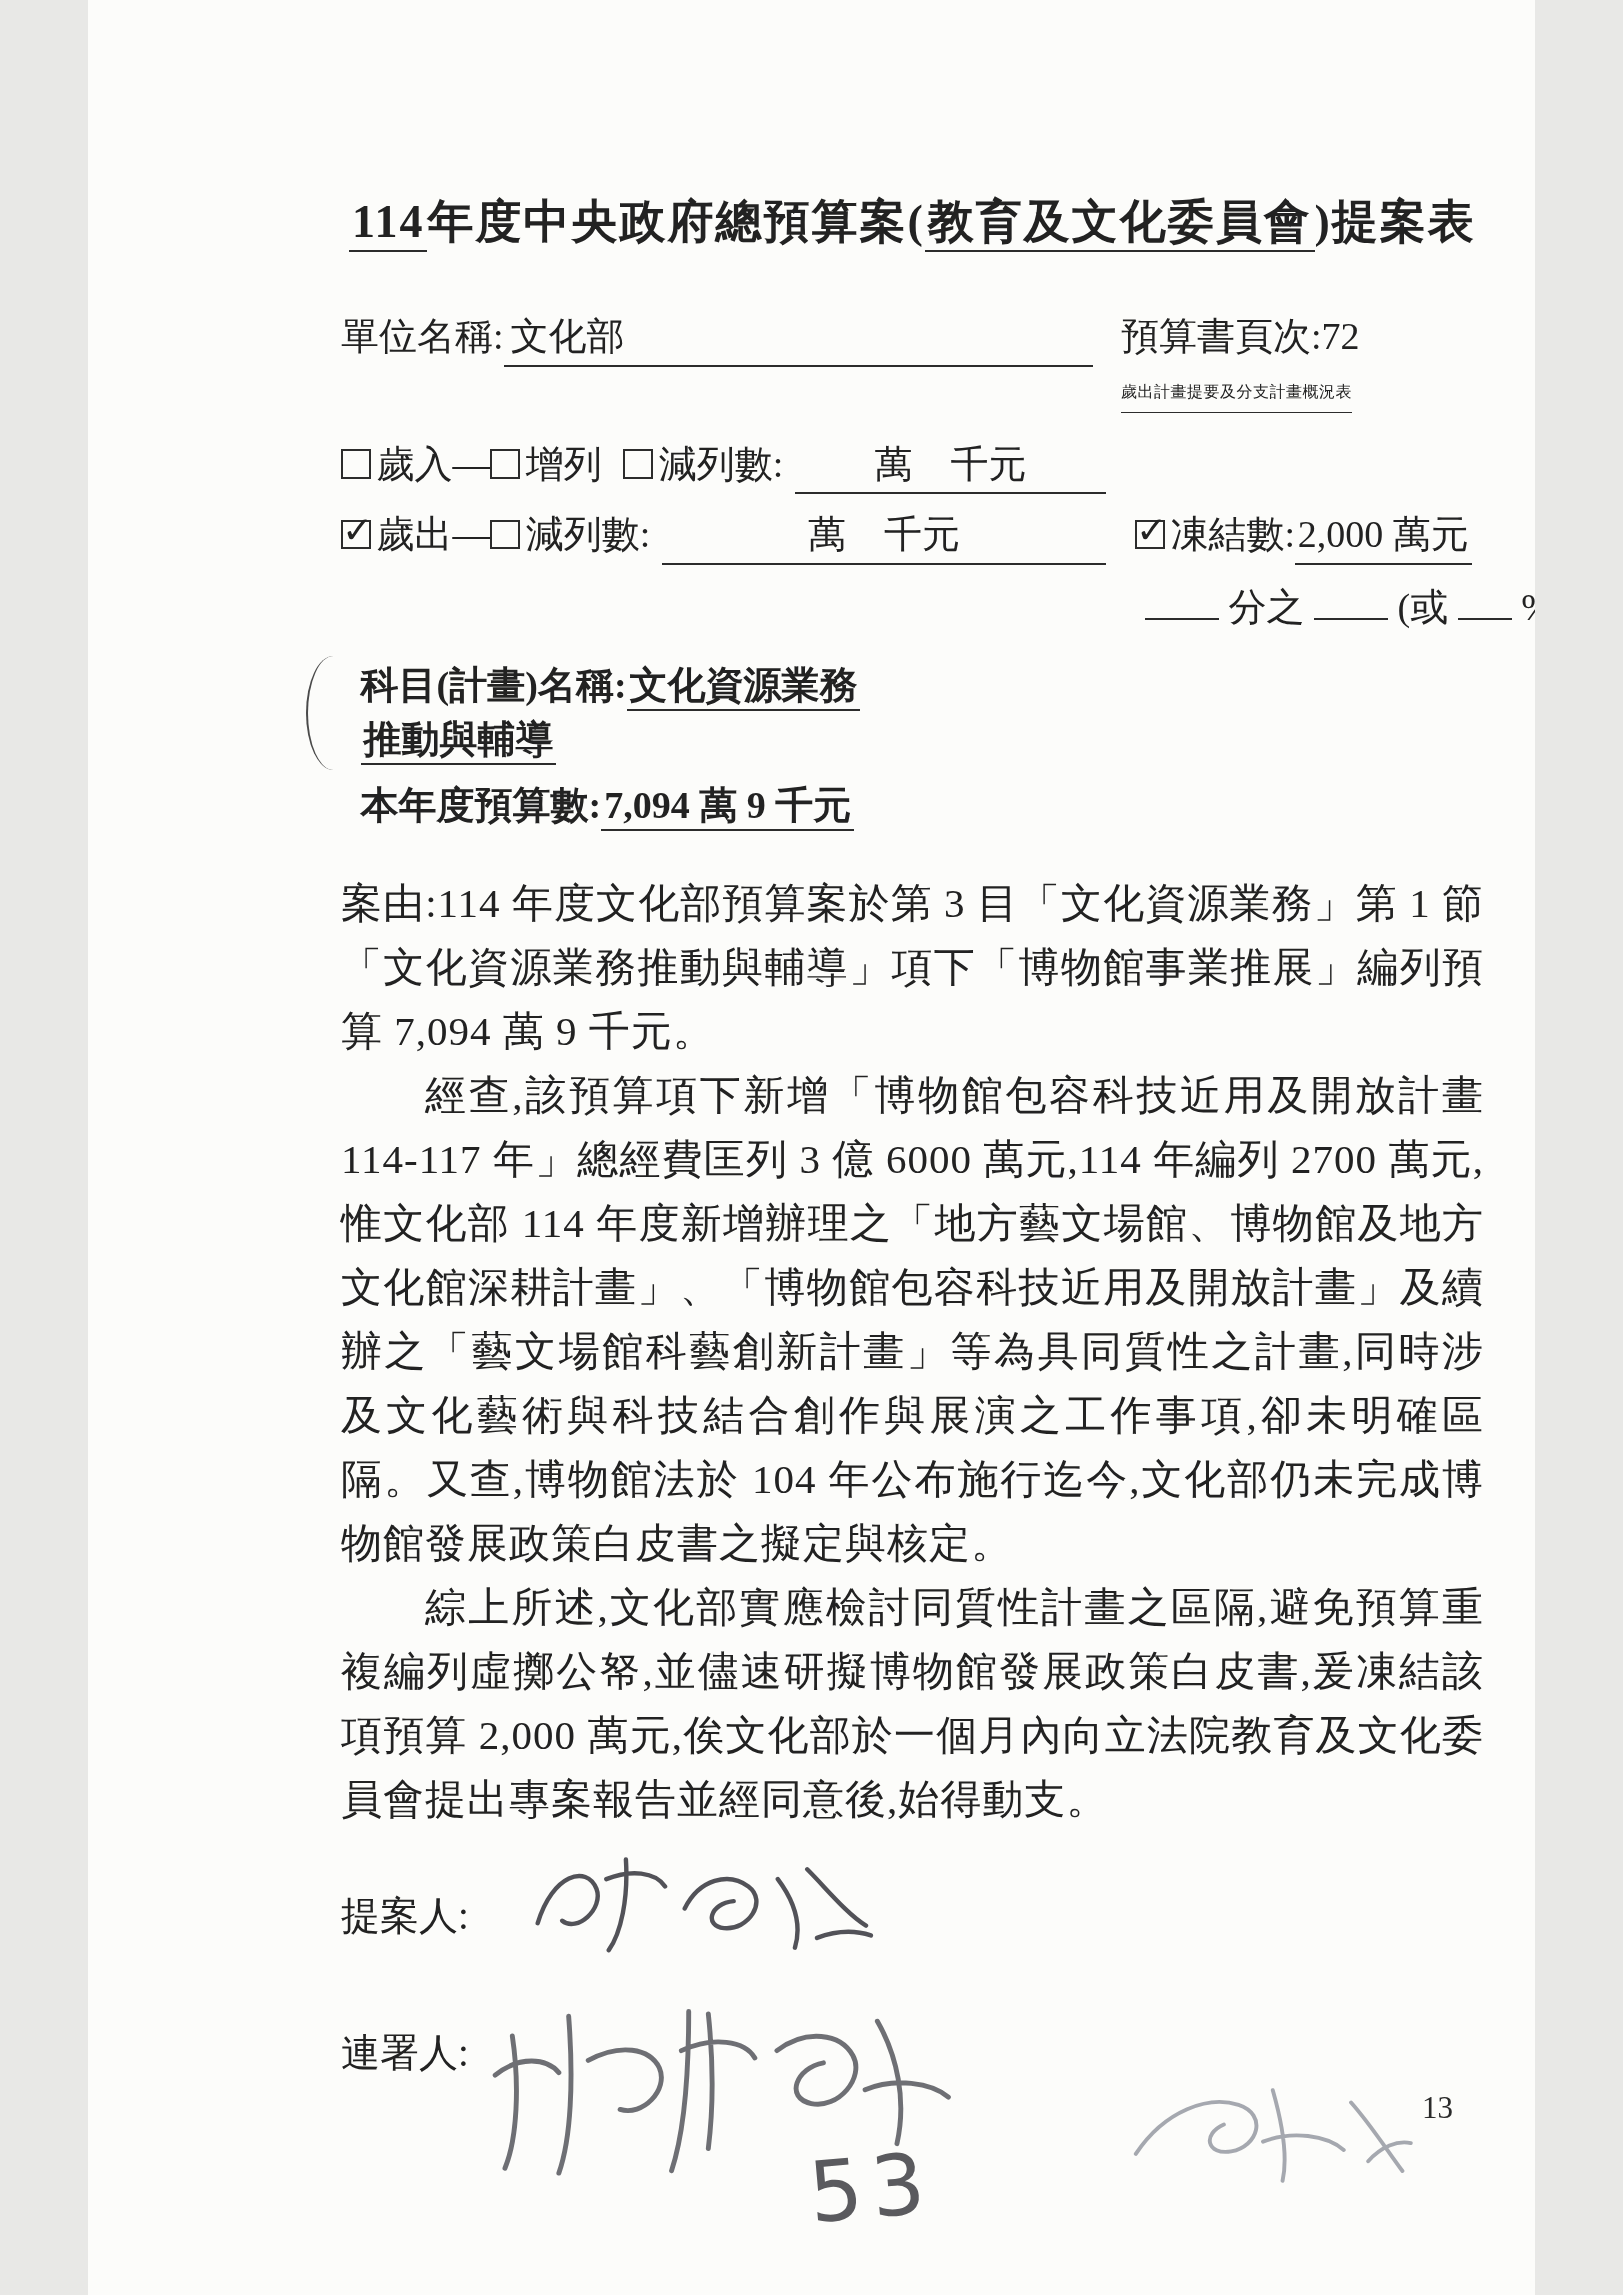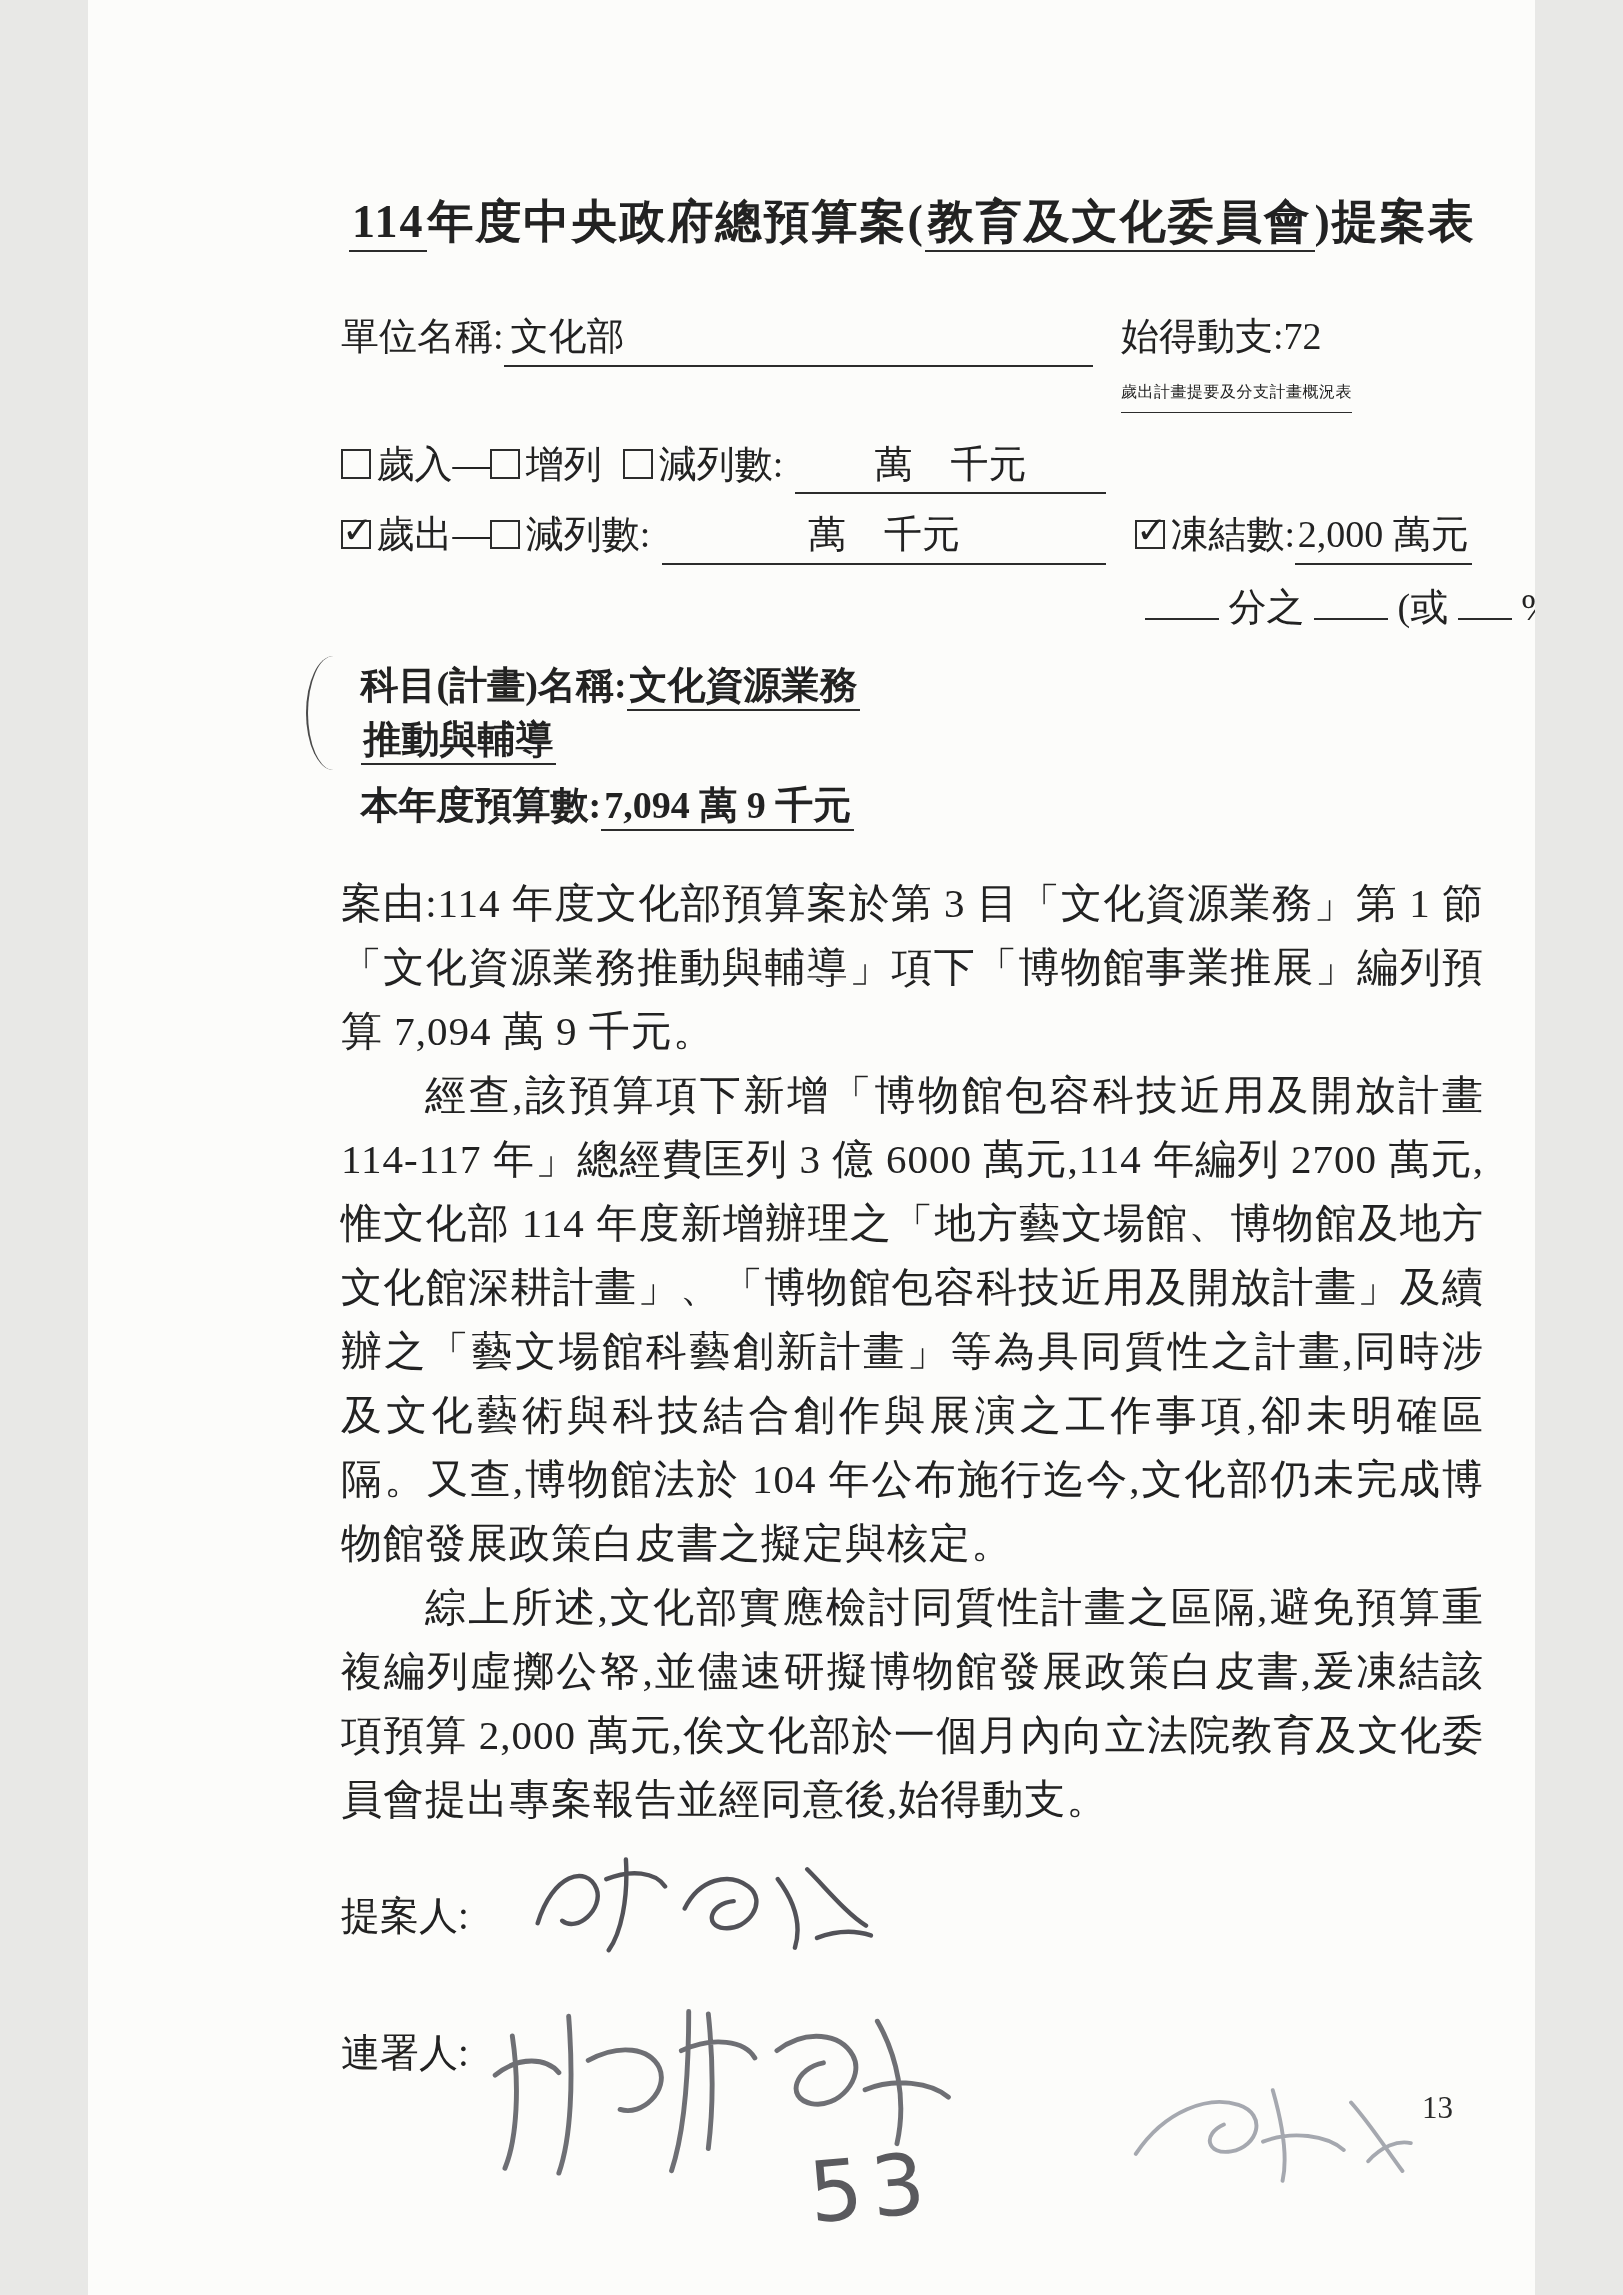--- a/index.html
+++ b/index.html
@@ -108,21 +108,21 @@
       <span class="u">114</span><span>年度中央政府總預算案(</span><span class="u">教育及文化委員會</span><span>)提案表</span>
     </div>
 
     <div class="header-row">
       <div class="unit-block">
         <span>單位名稱:</span>
         <span class="ul-line">文化部</span>
       </div>
       <div class="pagenum-block">
         <div>
-          <span>始得動支:</span><span>72</span>
+          <span>預算書頁次:</span><span>72</span>
         </div>
         <div>
           <span class="pagenum-note">歲出計畫提要及分支計畫概況表</span>
         </div>
       </div>
     </div>
 
     <div class="checks">
 
       <div class="check-row">

